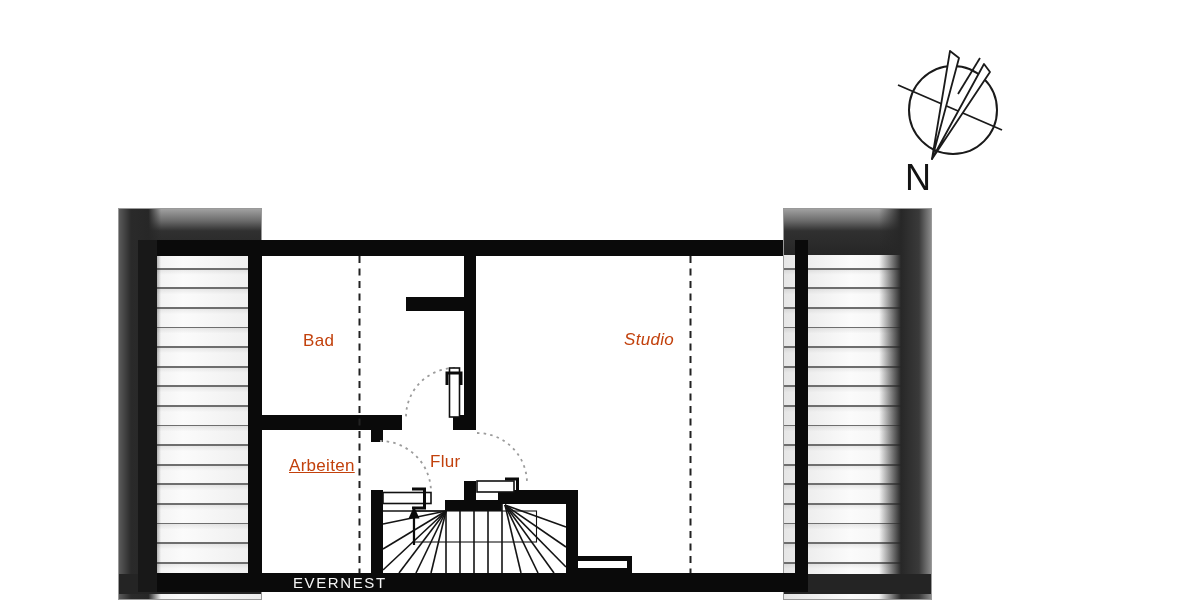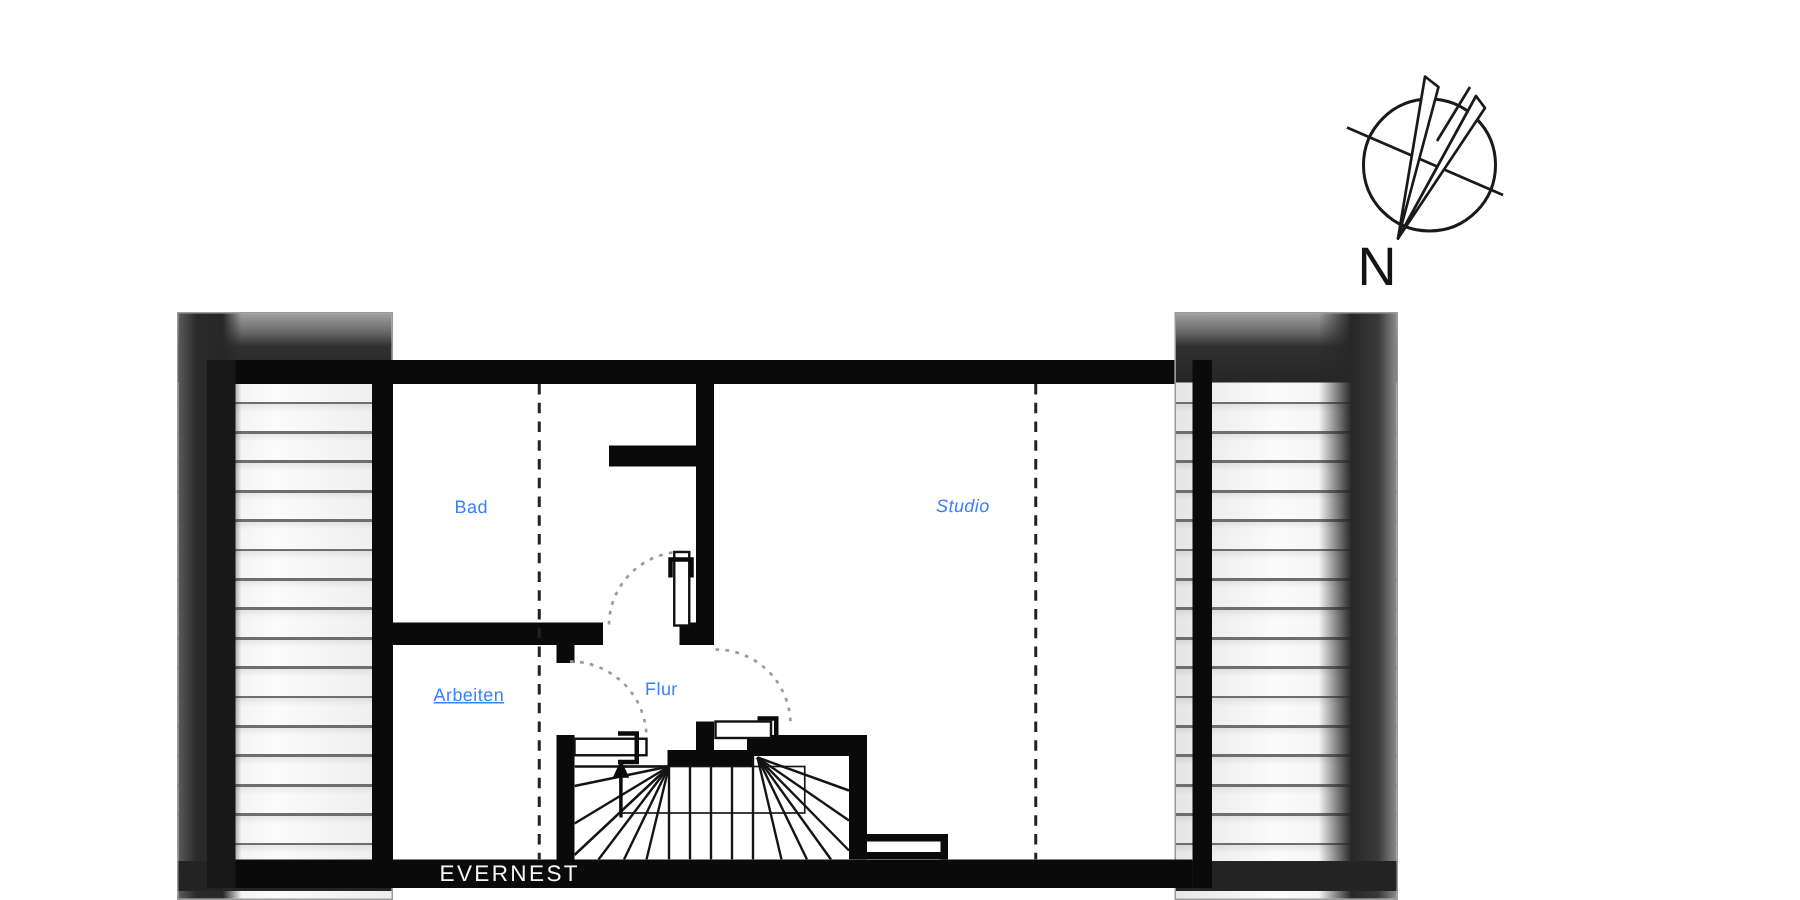--- a/index.html
+++ b/index.html
@@ -19,21 +19,21 @@
     background:linear-gradient(180deg,#a0a0a0 0px,#6a6a6a 12px,#303030 22px,#262626 100%);}
   .ov-left{left:0;top:0;bottom:0;width:42px;
     background:linear-gradient(90deg,#5a5a5a 0px,#2a2a2a 12px,#272727 70%,rgba(39,39,39,0) 100%);}
   .ov-right{right:0;top:0;bottom:0;width:52px;
     background:linear-gradient(270deg,#8a8a8a 0px,#3a3a3a 12px,#272727 30px,rgba(39,39,39,0) 100%);}
   .ov-bottom{left:0;right:0;top:365px;height:20px;background:#242424;}
   
   .wall{position:absolute;background:#0a0a0a;}
   
   .room-label{
-    position:absolute;color:#3b82f6;font-size:12px;letter-spacing:.3px;
+    position:absolute;color:#c2410c;font-size:17px;letter-spacing:.3px;
     white-space:nowrap;line-height:1;
   }
   #brand-label{
     position:absolute;left:278px;top:575px;color:#f5f5f5;font-size:15px;
     letter-spacing:1.6px;line-height:1;z-index:30;margin-left:15px;
   }
   #compass-n{
     position:absolute;left:905px;top:160px;color:#141414;font-size:36px;
     font-weight:400;line-height:1;z-index:10;
   }

